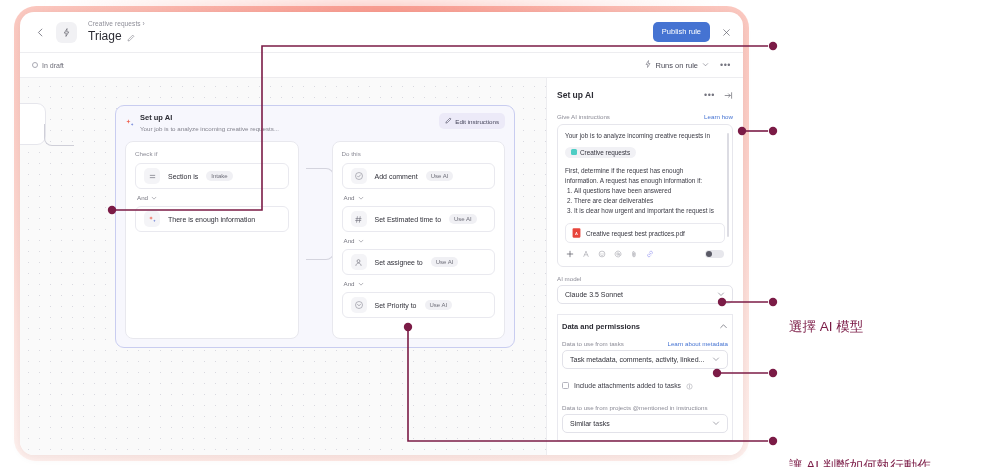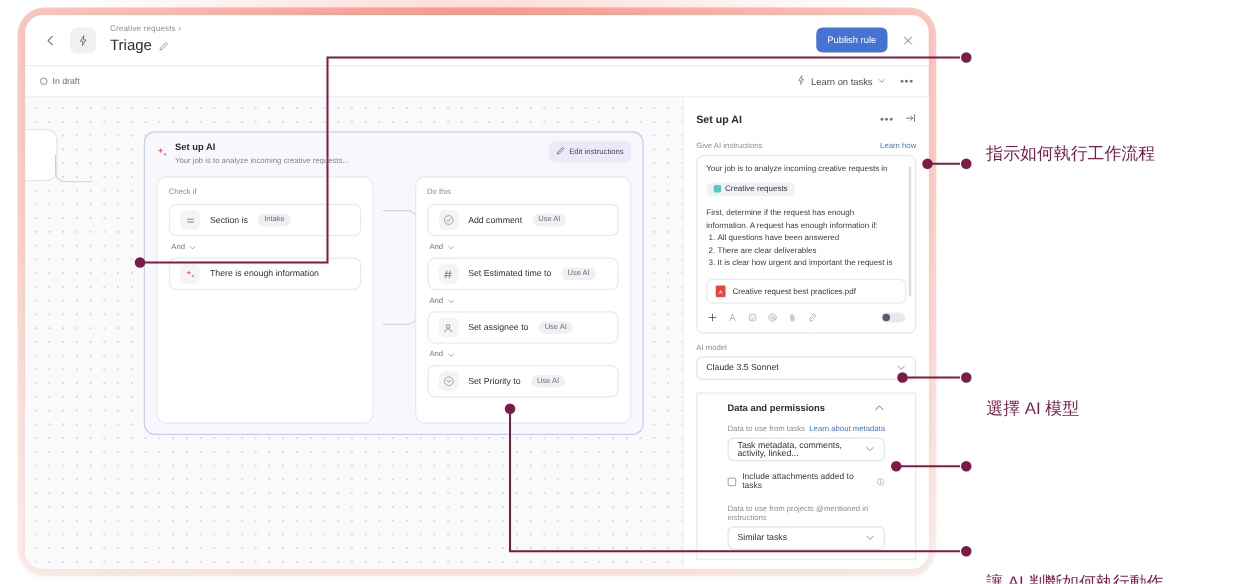--- a/index.html
+++ b/index.html
@@ -177,21 +177,21 @@
   .toggle::after{ content:""; position:absolute; left:1px; top:1px; width:6px;height:6px;border-radius:50%;background:#5a5a66;}
 
   .field-label{ font-size:6.2px; color:#8b8b96; margin-top:8px;}
   .select{
     margin-top:3px; height:19px; border:1px solid #e2e2e9; border-radius:5px;
     display:flex; align-items:center; padding:0 7px; font-size:7px; color:#2f2f38;
     background:#fff; cursor:pointer;
   }
   .select .chev{ margin-left:auto; color:#7a7a86; }
   .sec-box{
-    margin-top:10px; border:1px solid #e9e9ef; border-radius:0; padding:7px 24px;
+    margin-top:10px; border:1px solid #e9e9ef; border-radius:0; padding:7px 4px;
   }
   .sec-title{ font-size:7.5px; color:#2b2b33; font-weight:bold;}
   .checkrow{ display:flex; align-items:center; gap:5px; margin-top:7px;}
   .cbox{ width:7px;height:7px;border:1px solid #b4b4be;border-radius:1.5px;}
   .checkrow span.lbl{ font-size:6.8px; color:#3a3a44;}
 
   
   .anno-svg{ position:absolute; left:0; top:0; width:1000px; height:467px; pointer-events:none;}
   .anno-txt{
     position:absolute; color:#7b1b46; font-size:13.5px; line-height:19px;
@@ -243,21 +243,21 @@
         <span class="dot-ring"></span>
         <span>In draft</span>
       </div>
       <div class="subbar-right">
         <div class="runs">
           <span>
             <svg width="8" height="8" viewBox="0 0 16 16">
                 <path d="M9 1 L4 9 H7.5 L7 15 L12 7 H8.5 Z" fill="none" stroke="#6b6b76" stroke-width="1.1" stroke-linejoin="round"></path>
               </svg>
           </span>
-          <span>Learn on tasks</span>
+          <span>Runs on rule</span>
           <span>
             <svg width="7" height="7" viewBox="0 0 16 16">
                 <path d="M3 6 L8 11 L13 6" fill="none" stroke="#6b6b76" stroke-width="1.3" stroke-linecap="round"></path>
               </svg>
           </span>
         </div>
         <div class="ellipsis">•••</div>
       </div>
     </div>
 
@@ -551,21 +551,20 @@
       <circle cx="722" cy="302" r="4.2"></circle>
       <circle cx="773" cy="302" r="4.2"></circle>
       <circle cx="717" cy="373" r="4.2"></circle>
       <circle cx="773" cy="373" r="4.2"></circle>
       <circle cx="408" cy="327" r="4.2"></circle>
       <circle cx="773" cy="441" r="4.2"></circle>
     </g>
   </svg>
 
   <div class="anno-txt" style="left:789px; top:113px;">
-    <div>指示如何執行工作流程</div>
   </div>
   <div class="anno-txt" style="left:789px; top:293px;margin-top:24px;">
     <div>選擇 AI 模型</div>
   </div>
   <div class="anno-txt" style="left:789px; top:456px;">
     <div>讓 AI 判斷如何執行動作</div>
   </div>
 </div>
 
 </body></html>

